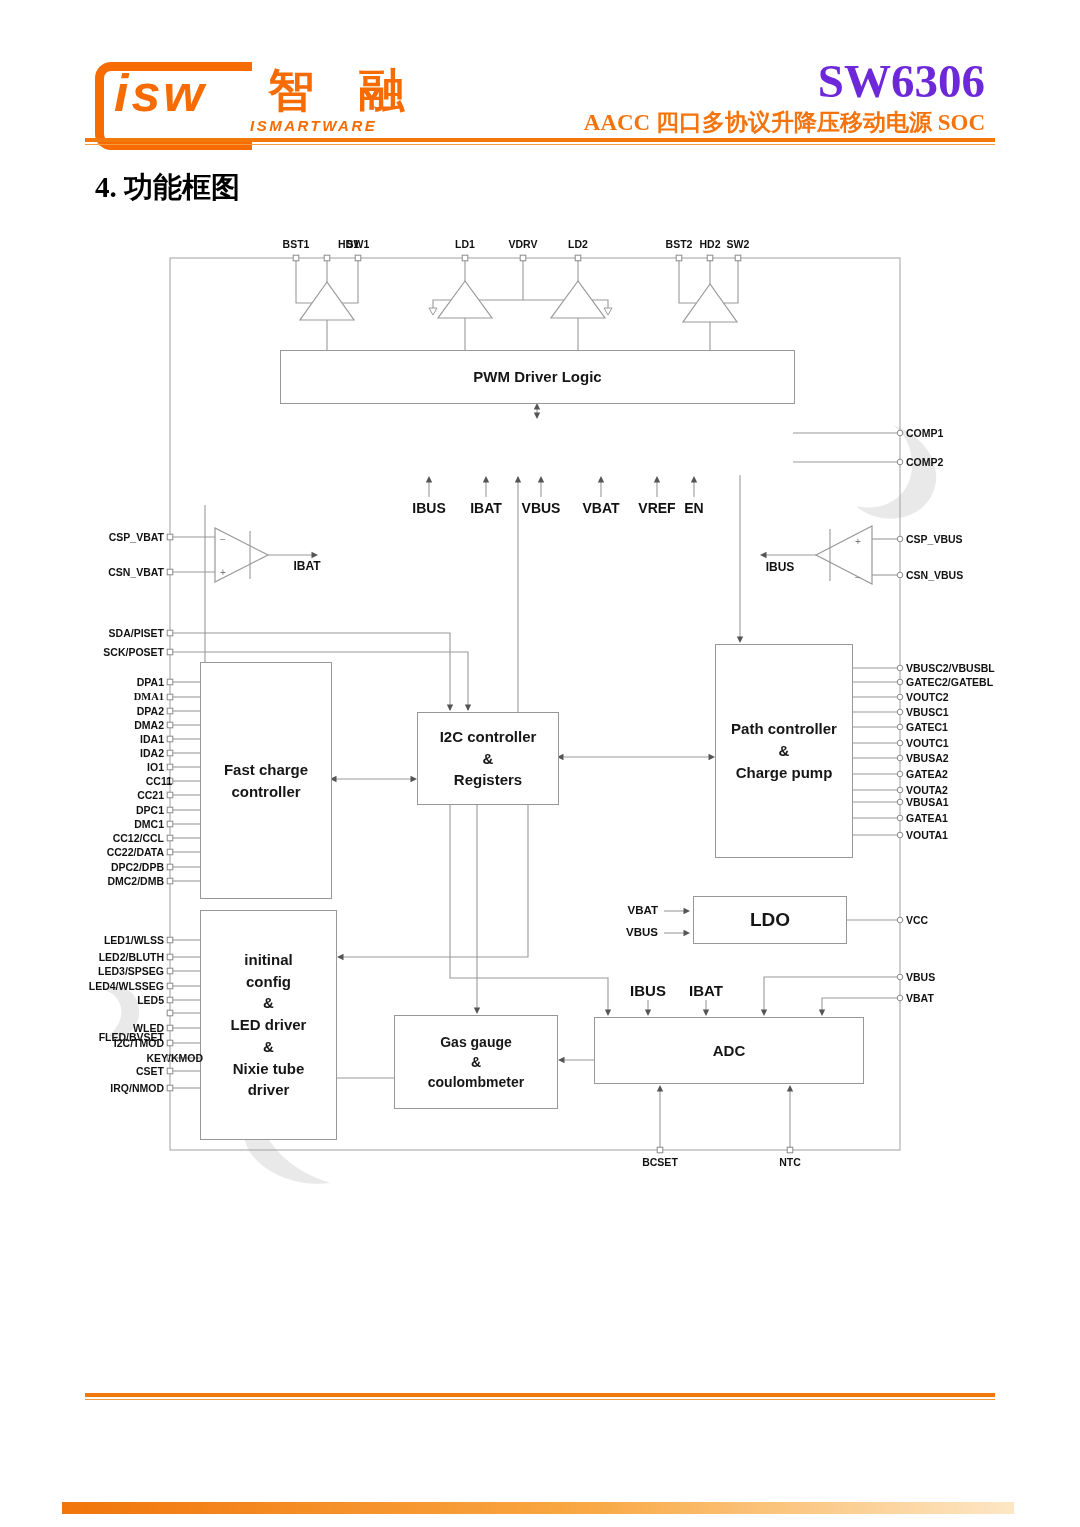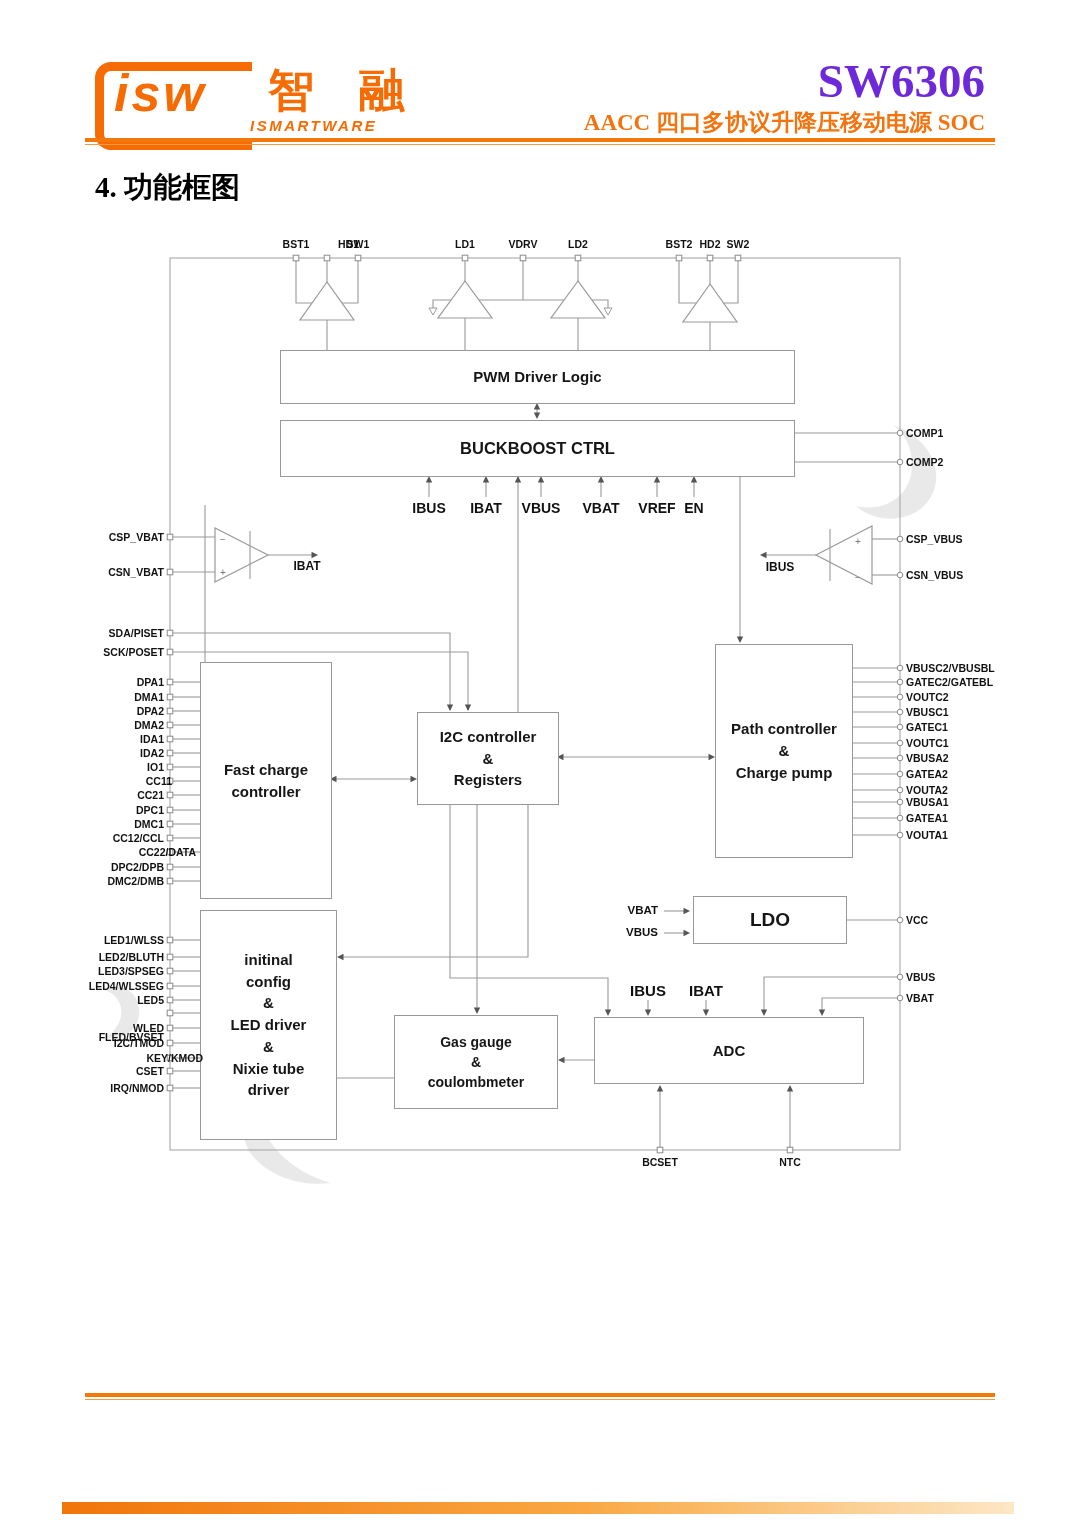--- a/index.html
+++ b/index.html
@@ -241,21 +241,20 @@
       <circle cx="900" cy="835" r="2.8" fill="#fff" stroke="#8a8a8a" stroke-width="1"></circle>
       <polyline points="851,835 897,835" fill="none" stroke="#999" stroke-width="1.1"></polyline>
       <circle cx="900" cy="920" r="2.8" fill="#fff" stroke="#8a8a8a" stroke-width="1"></circle>
       <circle cx="900" cy="977" r="2.8" fill="#fff" stroke="#8a8a8a" stroke-width="1"></circle>
       <circle cx="900" cy="998" r="2.8" fill="#fff" stroke="#8a8a8a" stroke-width="1"></circle>
       <rect x="657.2" y="1147.2" width="5.6" height="5.6" fill="#fff" stroke="#8a8a8a" stroke-width="1"></rect>
       <rect x="787.2" y="1147.2" width="5.6" height="5.6" fill="#fff" stroke="#8a8a8a" stroke-width="1"></rect>
     </svg>
 
   <div class="abs block" style="left:280px;top:350px;width:513px;height:52px;font-size:15px">PWM Driver Logic</div>
-  <div class="abs block" style="left:280px;top:420px;width:513px;height:55px;font-size:16.5px">BUCKBOOST CTRL</div>
   <div class="abs block" style="left:200px;top:662px;width:130px;height:235px;font-size:15px">Fast charge
 controller</div>
   <div class="abs block" style="left:417px;top:712px;width:140px;height:91px;font-size:15px">I2C controller
 &amp;
 Registers</div>
   <div class="abs block" style="left:715px;top:644px;width:136px;height:212px;font-size:15px">Path controller
 &amp;
 Charge pump</div>
   <div class="abs block" style="left:693px;top:896px;width:152px;height:46px;font-size:19px">LDO</div>
   <div class="abs block" style="left:200px;top:910px;width:135px;height:228px;font-size:15px">initinal
@@ -278,32 +277,32 @@
       <div class="abs pin-lbl" style="left: 491px; top: 238px; width: 64px; text-align: center;">VDRV</div>
       <div class="abs pin-lbl" style="left: 546px; top: 238px; width: 64px; text-align: center;">LD2</div>
       <div class="abs pin-lbl" style="left: 647px; top: 238px; width: 64px; text-align: center;">BST2</div>
       <div class="abs pin-lbl" style="left: 678px; top: 238px; width: 64px; text-align: center;">HD2</div>
       <div class="abs pin-lbl" style="left: 706px; top: 238px; width: 64px; text-align: center;">SW2</div>
       <div class="abs pin-lbl" style="left: 0px; top: 531px; width: 164px; text-align: right;">CSP_VBAT</div>
       <div class="abs pin-lbl" style="left: 0px; top: 566px; width: 164px; text-align: right;">CSN_VBAT</div>
       <div class="abs pin-lbl" style="left: 0px; top: 627px; width: 164px; text-align: right;">SDA/PISET</div>
       <div class="abs pin-lbl" style="left: 0px; top: 646px; width: 164px; text-align: right;">SCK/POSET</div>
       <div class="abs pin-lbl" style="left: 0px; top: 676px; width: 164px; text-align: right;">DPA1</div>
-      <div class="abs pin-lbl" style="left: 0px; top: 691px; width: 164px; text-align: right;">DMA1</div>
+      <div class="abs pin-lbl" style="left: 0px; top: 691px; width: 164px; text-align: right; font-family: Liberation Serif, serif;">DMA1</div>
       <div class="abs pin-lbl" style="left: 0px; top: 705px; width: 164px; text-align: right;">DPA2</div>
       <div class="abs pin-lbl" style="left: 0px; top: 719px; width: 164px; text-align: right;">DMA2</div>
       <div class="abs pin-lbl" style="left: 0px; top: 733px; width: 164px; text-align: right;">IDA1</div>
       <div class="abs pin-lbl" style="left: 0px; top: 747px; width: 164px; text-align: right;">IDA2</div>
       <div class="abs pin-lbl" style="left: 0px; top: 761px; width: 164px; text-align: right;">IO1</div>
       <div class="abs pin-lbl" style="left: 8px; top: 775px; width: 164px; text-align: right;">CC11</div>
       <div class="abs pin-lbl" style="left: 0px; top: 789px; width: 164px; text-align: right;">CC21</div>
       <div class="abs pin-lbl" style="left: 0px; top: 804px; width: 164px; text-align: right;">DPC1</div>
       <div class="abs pin-lbl" style="left: 0px; top: 818px; width: 164px; text-align: right;">DMC1</div>
       <div class="abs pin-lbl" style="left: 0px; top: 832px; width: 164px; text-align: right;">CC12/CCL</div>
-      <div class="abs pin-lbl" style="left: 0px; top: 846px; width: 164px; text-align: right; padding-left: 32px;">CC22/DATA</div>
+      <div class="abs pin-lbl" style="left: 0px; top: 846px; width: 164px; text-align: right;">CC22/DATA</div>
       <div class="abs pin-lbl" style="left: 0px; top: 861px; width: 164px; text-align: right;">DPC2/DPB</div>
       <div class="abs pin-lbl" style="left: 0px; top: 875px; width: 164px; text-align: right;">DMC2/DMB</div>
       <div class="abs pin-lbl" style="left: 0px; top: 934px; width: 164px; text-align: right;">LED1/WLSS</div>
       <div class="abs pin-lbl" style="left: 0px; top: 951px; width: 164px; text-align: right;">LED2/BLUTH</div>
       <div class="abs pin-lbl" style="left: 0px; top: 965px; width: 164px; text-align: right;">LED3/SPSEG</div>
       <div class="abs pin-lbl" style="left: 0px; top: 980px; width: 164px; text-align: right;">LED4/WLSSEG</div>
       <div class="abs pin-lbl" style="left: 0px; top: 994px; width: 164px; text-align: right;">LED5</div>
       <div class="abs pin-lbl" style="left: 0px; top: 1007px; width: 164px; text-align: right; margin-top: 24px;">FLED/BVSET</div>
       <div class="abs pin-lbl" style="left: 0px; top: 1022px; width: 164px; text-align: right;">WLED</div>
       <div class="abs pin-lbl" style="left: 0px; top: 1037px; width: 164px; text-align: right;">I2C/TMOD</div>

